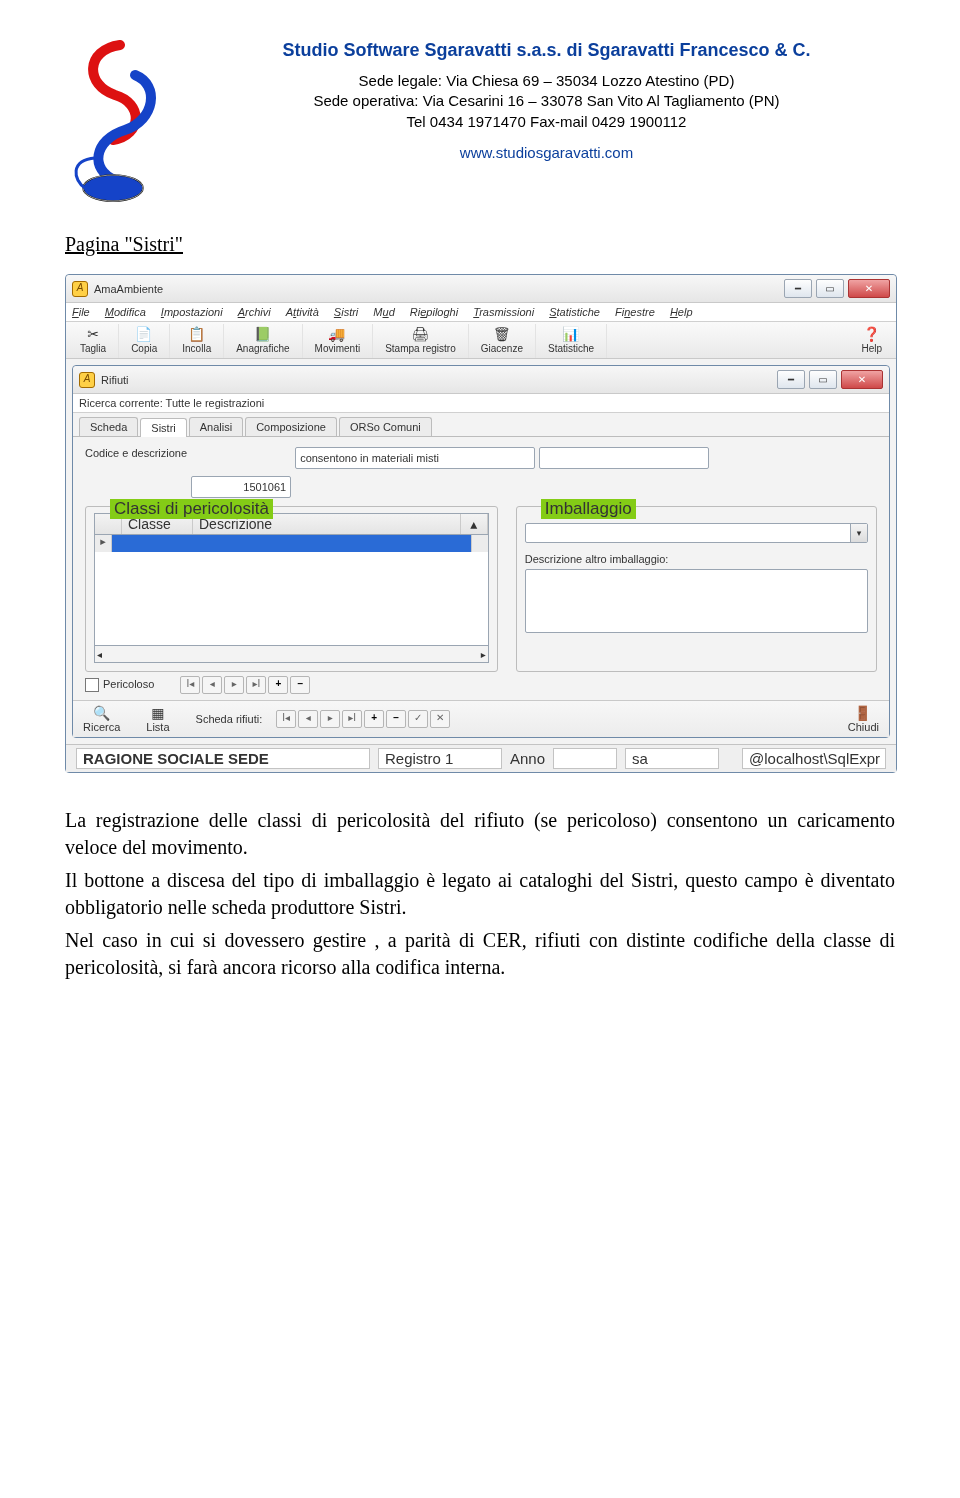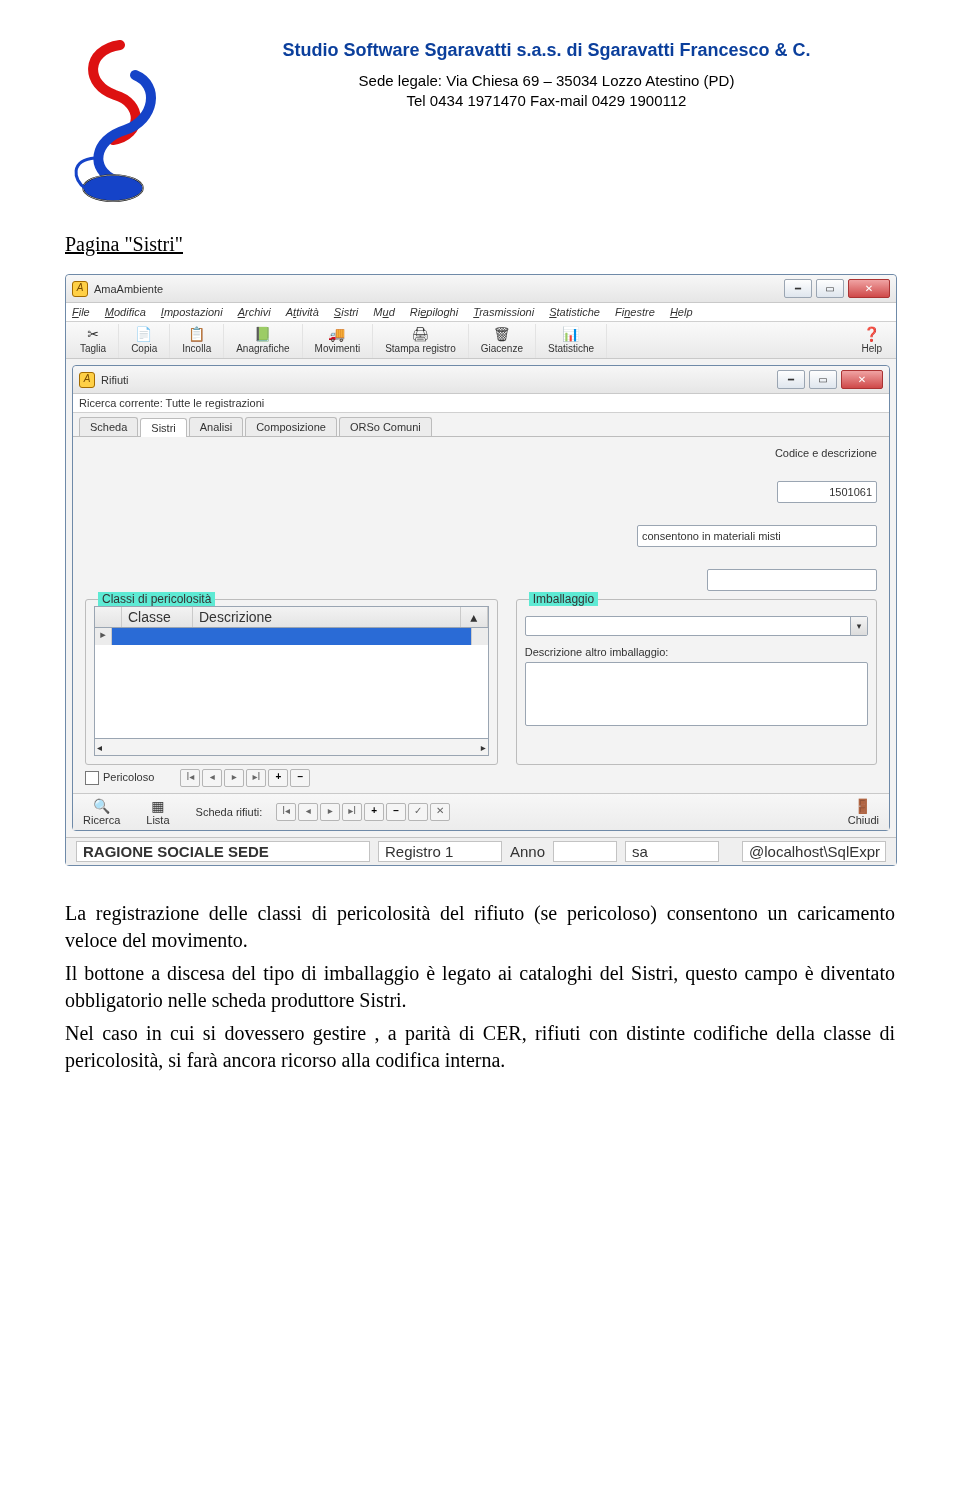--- a/index.html
+++ b/index.html
@@ -119,35 +119,35 @@
   }
   .tab {
     padding:3px 10px; border:1px solid #bcbcbc; border-bottom:none;
     background:#ececec; margin-right:2px; border-radius:3px 3px 0 0;
     cursor:default;
   }
   .tab.active { background:#fff; font-weight:normal; position:relative; top:1px; }
   .form-area {
     background:#f3f3f3; padding:10px 12px 6px 12px;
   }
-  .row { display:flex; align-items:flex-end; gap:22px; margin-bottom:8px;flex-direction:column; }
+  .row { display:flex; align-items:flex-start; gap:4px; margin-bottom:8px; }
   .lbl { font-size:11px; }
   .input {
     background:#fff; border:1px solid #9aa5b2; height:18px;
     padding:1px 4px; font-size:11px; display:flex; align-items:center;
     border-radius:2px;
   }
   .two-cols { display:flex; gap:18px; }
   .fieldset {
     border:1px solid #bcbcbc; border-radius:3px; padding:6px 8px 8px 8px;
     position:relative; flex:1; background:#f3f3f3;
   }
   .fieldset-legend {
-    position:absolute; top:-8px; left:12px; background:#5eead4;
-    padding:0 4px; font-size:12px;
+    position:absolute; top:-8px; left:24px; background:#84cc16;
+    padding:0 4px; font-size:17px;
   }
   .grid-head {
     display:flex; background:linear-gradient(#f3f3f3,#e4e4e4);
     border:1px solid #9aa5b2;
   }
   .grid-head .gh {
     padding:2px 6px; border-right:1px solid #cacaca; font-size:14px;
   }
   .grid-body {
     border:1px solid #9aa5b2; border-top:none; height:110px;
@@ -225,21 +225,23 @@
         <path d="M70 35 C95 45,90 80,60 90 C28 100,25 130,50 140" stroke="#1543c8" stroke-width="10" fill="none" stroke-linecap="round"></path>
 
         <ellipse cx="48" cy="148" rx="30" ry="13" fill="#1543c8" stroke="#000" stroke-width="1.5"></ellipse>
         <ellipse cx="48" cy="148" rx="30" ry="13" fill="none" stroke="#fff" stroke-width="0.6"></ellipse>
         <path d="M20 148 C8 140,5 120,30 118" stroke="#1543c8" stroke-width="3" fill="none"></path>
       </svg>
     </div>
     <div class="header-text">
       <div class="company-name">Studio Software Sgaravatti s.a.s. di Sgaravatti Francesco &amp; C.</div>
       <div class="addr">Sede legale: Via Chiesa 69 – 35034 Lozzo Atestino (PD)</div>
+      <div class="addr">Sede operativa: Via Cesarini 16 – 33078 San Vito Al Tagliamento (PN)</div>
       <div class="addr">Tel 0434 1971470 Fax-mail 0429 1900112</div>
+      <div class="website">www.studiosgaravatti.com</div>
     </div>
   </div>
 
   <div class="section-title">Pagina "Sistri"</div>
 
   <div class="screenshot">
 
     <div class="win-titlebar">
       <div class="win-title-left">
         <span class="win-icon">A</span>
@@ -327,21 +329,21 @@
           <div class="tab">Scheda</div>
           <div class="tab active">Sistri</div>
           <div class="tab">Analisi</div>
           <div class="tab">Composizione</div>
           <div class="tab">ORSo Comuni</div>
         </div>
 
         <div class="form-area">
           <div class="row">
             <span class="lbl">Codice e descrizione</span>
-            <div class="input" style="width:90px; justify-content:flex-end;">
+            <div class="input" style="width:90px; justify-content:flex-end;margin-top:29px;">
                 <span>1501061</span>
               </div>
             <div class="input" style="width:230px;">
                 <span>consentono in materiali misti</span>
               </div>
             <div class="input" style="width:160px;"></div>
           </div>
 
           <div class="two-cols">
 

